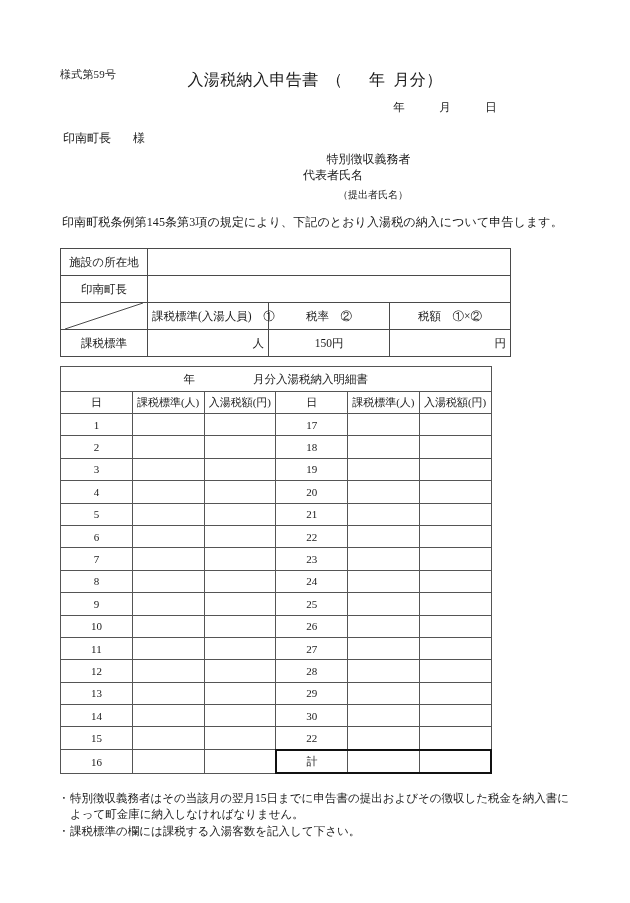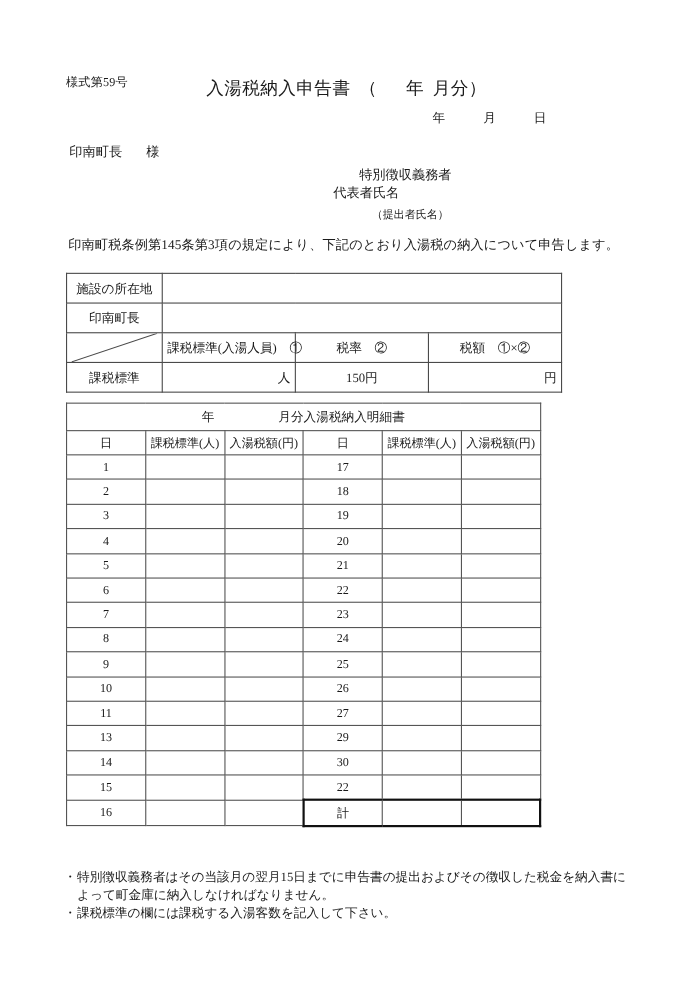--- a/index.html
+++ b/index.html
@@ -363,20 +363,28 @@
         <td></td>
         <td>26</td>
         <td></td>
         <td></td>
       </tr>
       <tr>
         <td>11</td>
         <td></td>
         <td></td>
         <td>27</td>
+        <td></td>
+        <td></td>
+      </tr>
+      <tr>
+        <td>12</td>
+        <td></td>
+        <td></td>
+        <td>28</td>
         <td></td>
         <td></td>
       </tr>
       <tr>
         <td>13</td>
         <td></td>
         <td></td>
         <td>29</td>
         <td></td>
         <td></td>

